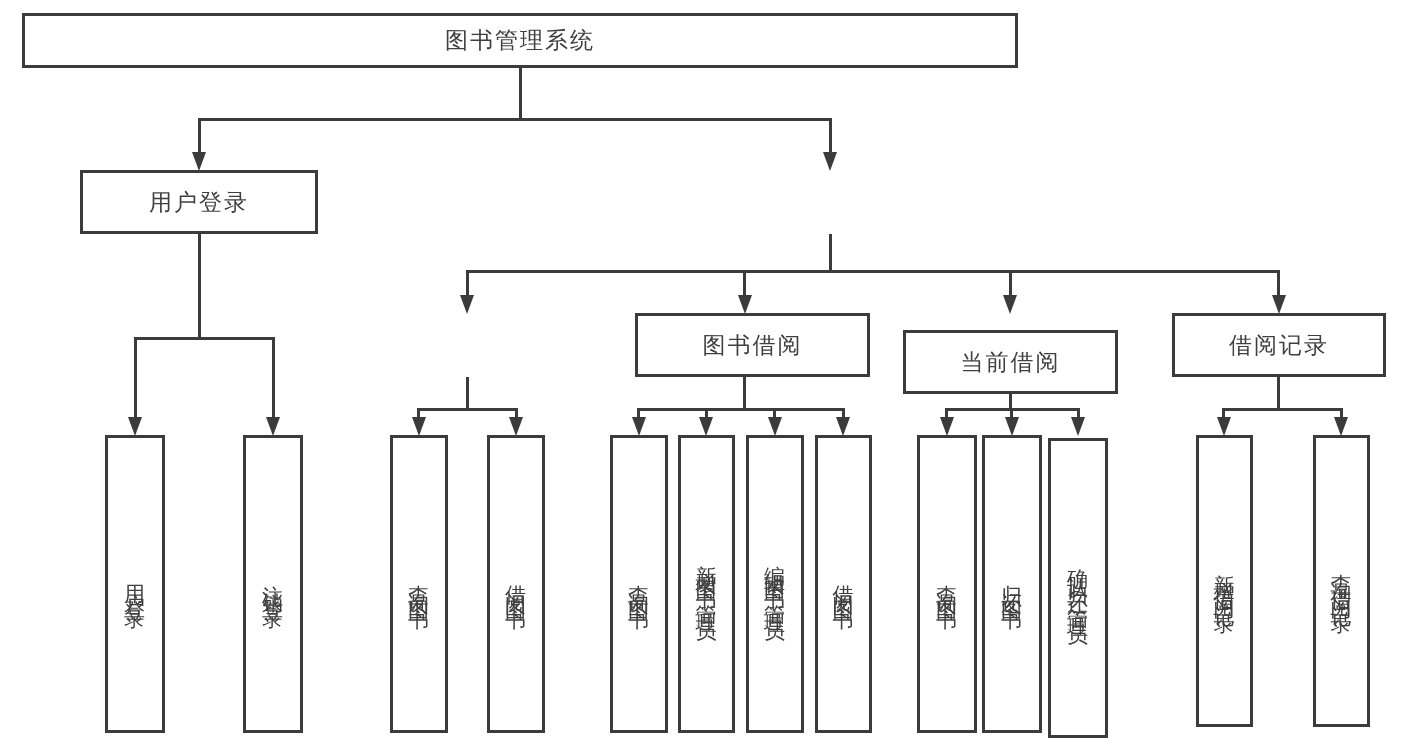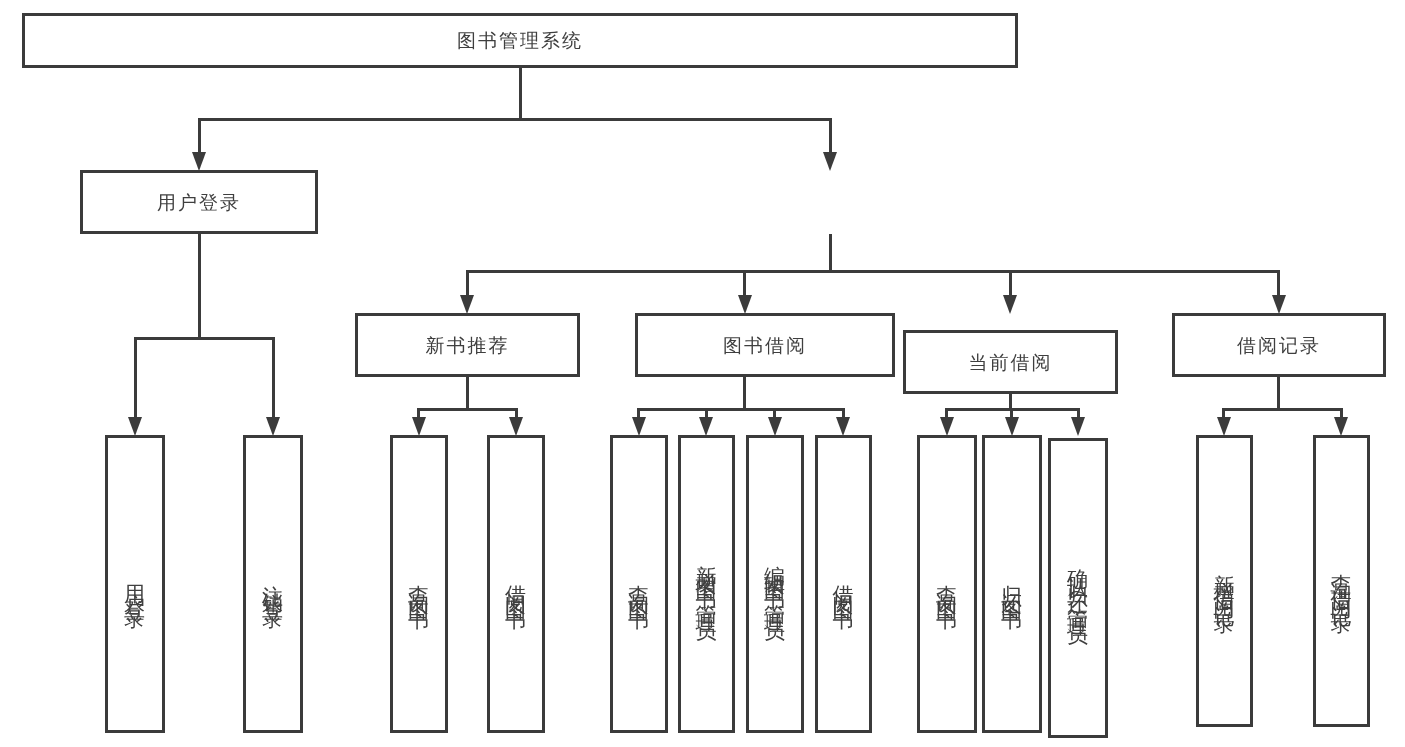--- a/index.html
+++ b/index.html
@@ -4,21 +4,21 @@
 <style>
   html,body{margin:0;padding:0;background:#ffffff;}
   .canvas{
     position:relative;width:1405px;height:747px;background:#ffffff;overflow:hidden;
     font-family:"Liberation Sans","DejaVu Sans",sans-serif;
   }
   .node{
     position:absolute;box-sizing:border-box;border:3px solid #3b3b3b;background:#ffffff;
     display:flex;align-items:center;justify-content:center;color:#3f3f3f;line-height:1;
   }
-  .node.h{font-size:19px;letter-spacing:2px;}
+  .node.h{font-size:23px;letter-spacing:2px;}
   .node.v{
     writing-mode:vertical-rl;text-orientation:mixed;
     font-size:21px;letter-spacing:8px;
   }
   .line{position:absolute;background:#3b3b3b;}
   .arrow{
     position:absolute;width:0;height:0;
     border-left:7px solid transparent;border-right:7px solid transparent;
     border-top:19px solid #3b3b3b;
   }
@@ -88,22 +88,21 @@
   <div class="line" style="left:1222px;top:408px;width:121px;height:3px"></div>
   <div class="line" style="left:1222px;top:408px;width:3px;height:11px"></div>
   <div class="arrow" style="left:1217px;top:417px"></div>
   <div class="line" style="left:1340px;top:408px;width:3px;height:11px"></div>
   <div class="arrow" style="left:1334px;top:417px"></div>
 
   <div class="node h" style="left:22px;top:13px;width:996px;height:55px">图书管理系统</div>
 
   <div class="node h" style="left:80px;top:170px;width:238px;height:64px">用户登录</div>
 
-  <div class="node h" style="left:355px;top:313px;width:225px;height:64px">新书推荐</div>
-  <div class="node h" style="left:635px;top:313px;width:260px;height:64px">图书借阅</div>
+  <div class="node h" style="left:635px;top:313px;width:235px;height:64px">图书借阅</div>
   <div class="node h" style="left:903px;top:330px;width:215px;height:64px">当前借阅</div>
   <div class="node h" style="left:1172px;top:313px;width:214px;height:64px">借阅记录</div>
 
   <div class="node v" style="left:105px;top:435px;width:60px;height:298px">用户登录</div>
   <div class="node v" style="left:243px;top:435px;width:60px;height:298px">注销登录</div>
 
   <div class="node v" style="left:390px;top:435px;width:58px;height:298px">查询图书</div>
   <div class="node v" style="left:487px;top:435px;width:58px;height:298px">借阅图书</div>
 
   <div class="node v" style="left:610px;top:435px;width:58px;height:298px">查询图书</div>

